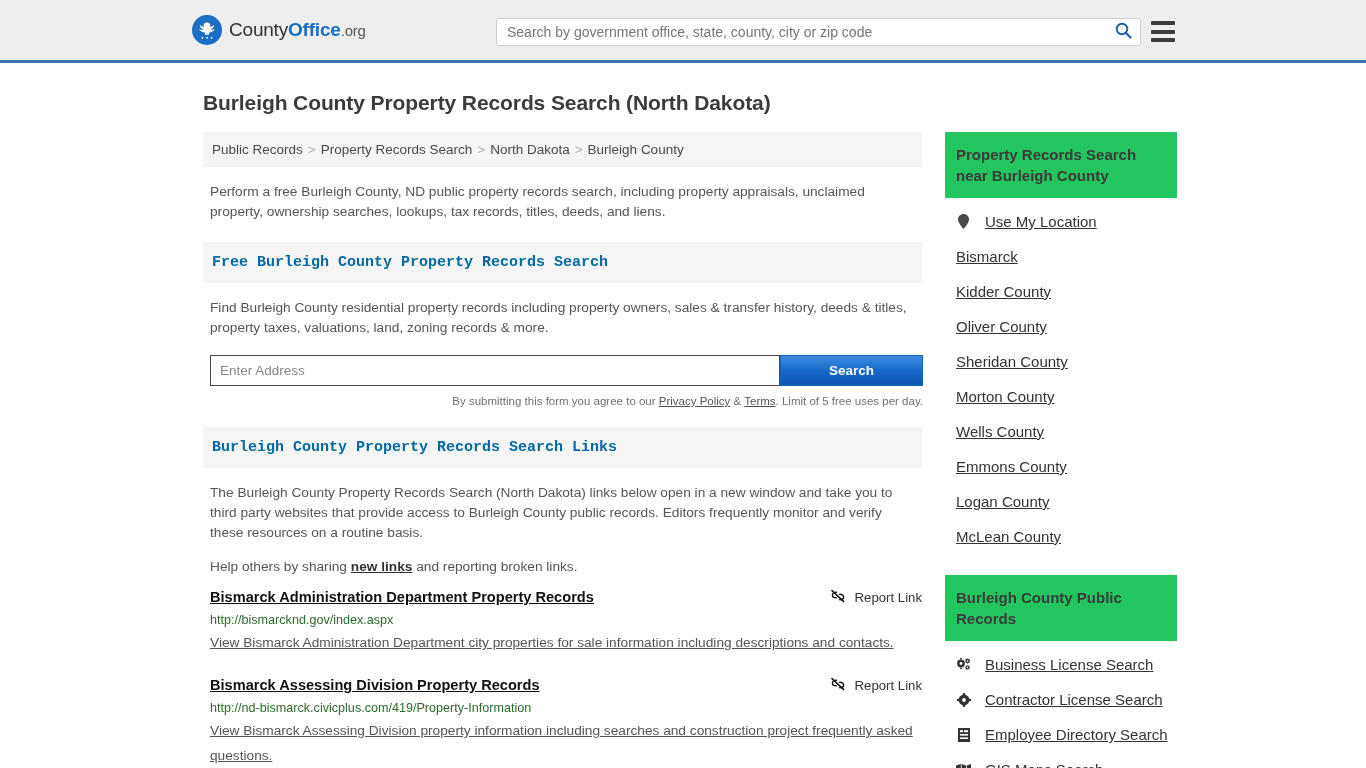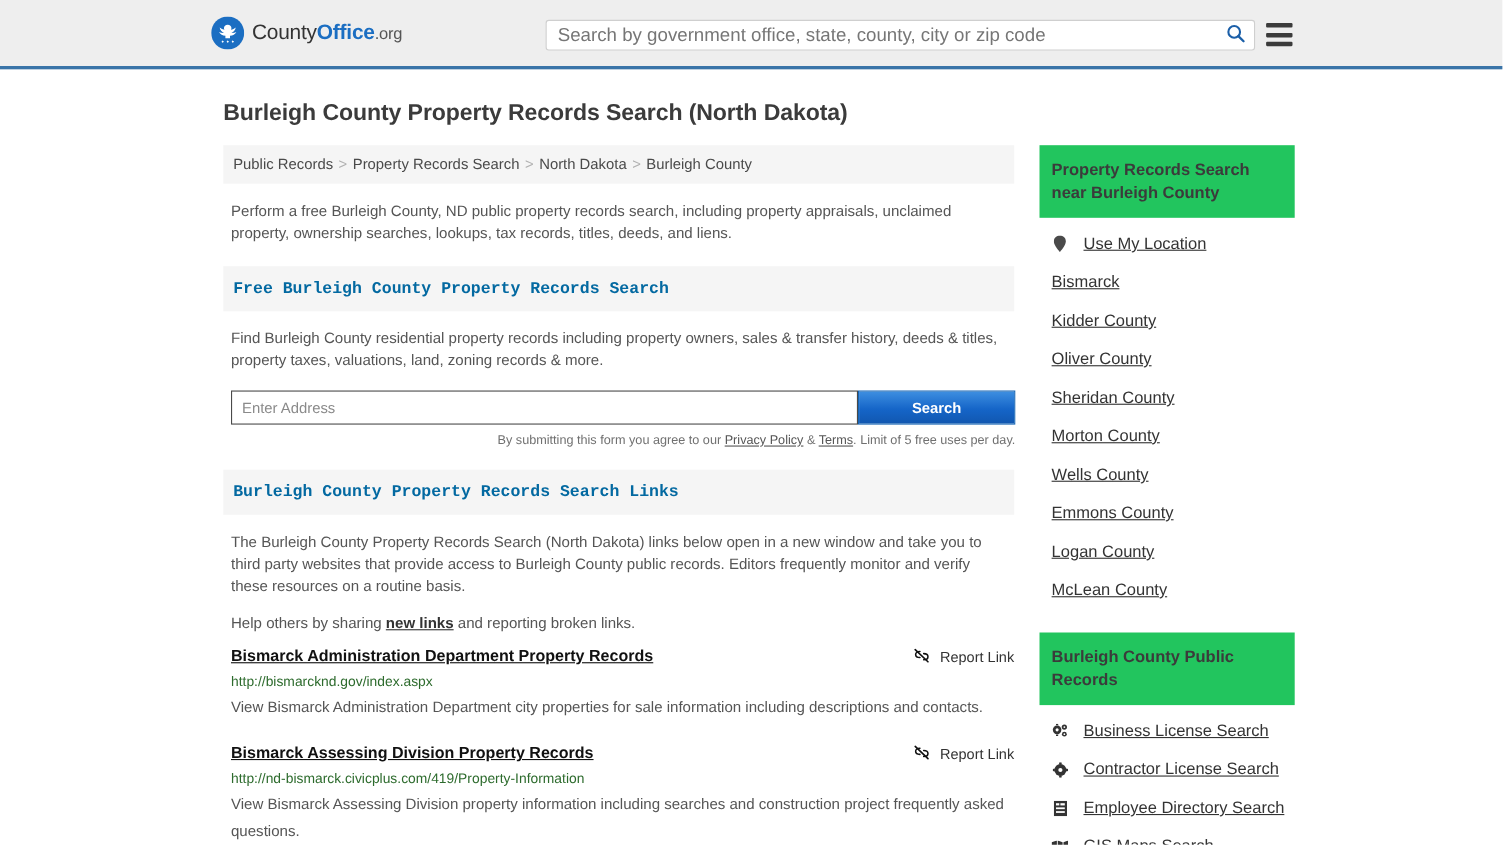--- a/index.html
+++ b/index.html
@@ -47,21 +47,21 @@
     border: 1px solid #cfcfcf;
     border-radius: 3px;
     display: flex;
     align-items: center;
   }
   .search-shell input {
     flex: 1;
     height: 18px;
     border: 0;
     outline: none;
-    font-size: 17px;
+    font-size: 14px;
     color: #333;
     padding: 0 10px;
     background: transparent;
     font-family: "Liberation Sans", sans-serif;
   }
   .search-shell input::placeholder { color: #767676; }
   .search-go {
     width: 34px; height: 26px;
     display: flex; align-items: center; justify-content: center;
     background: transparent; border: 0; cursor: pointer;
@@ -192,20 +192,21 @@
     color: #2d6b2d;
     margin-top: 6px;
     cursor: pointer;
   }
   .result-desc {
     font-size: 13.7px;
     line-height: 25px;
     color: #555555;
     margin-top: 3px;
     max-width: 712px;
+    text-decoration: underline;
   }
 
   
   .card-head {
     background: #22c55e;
     padding: 12px 11px;
     font-size: 15px;
     font-weight: bold;
     color: #3b3b3b;
     line-height: 21px;

